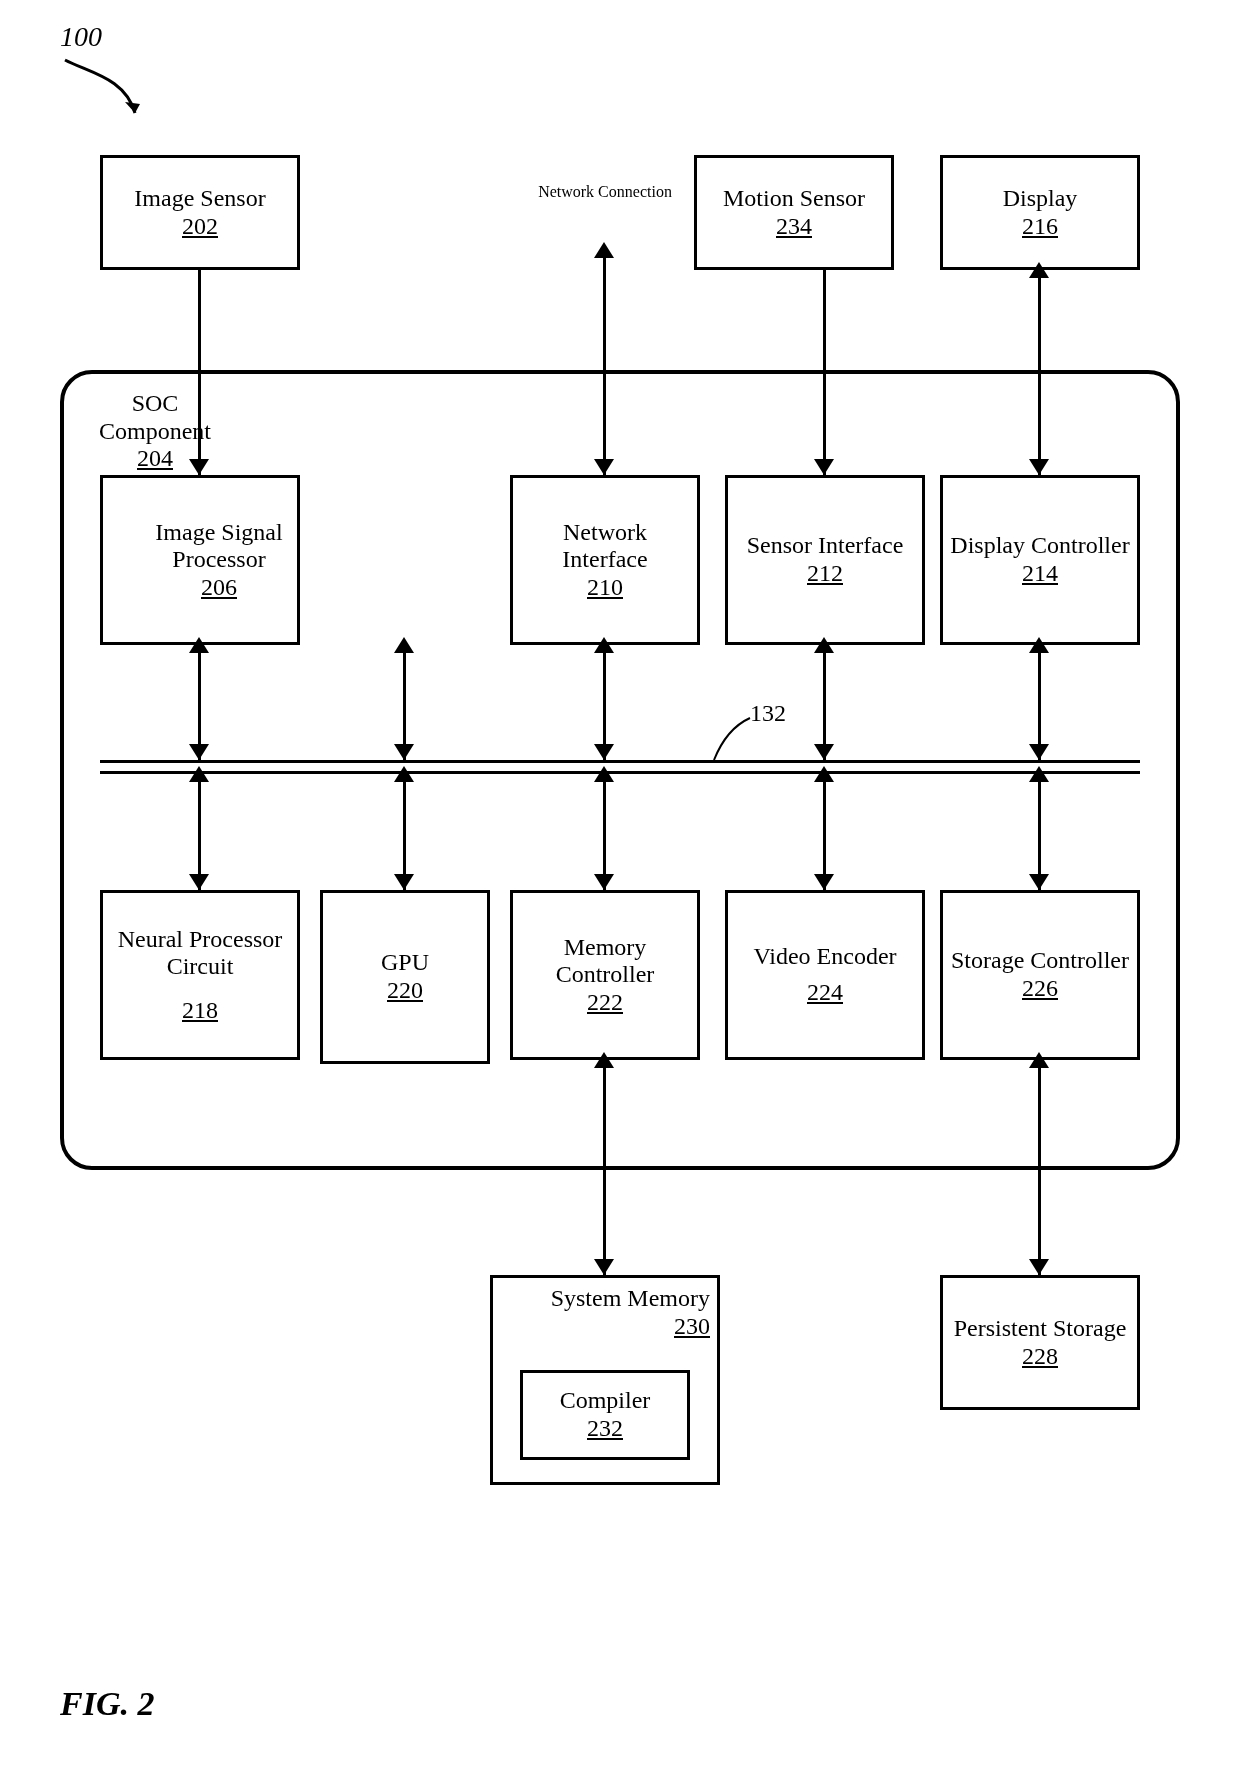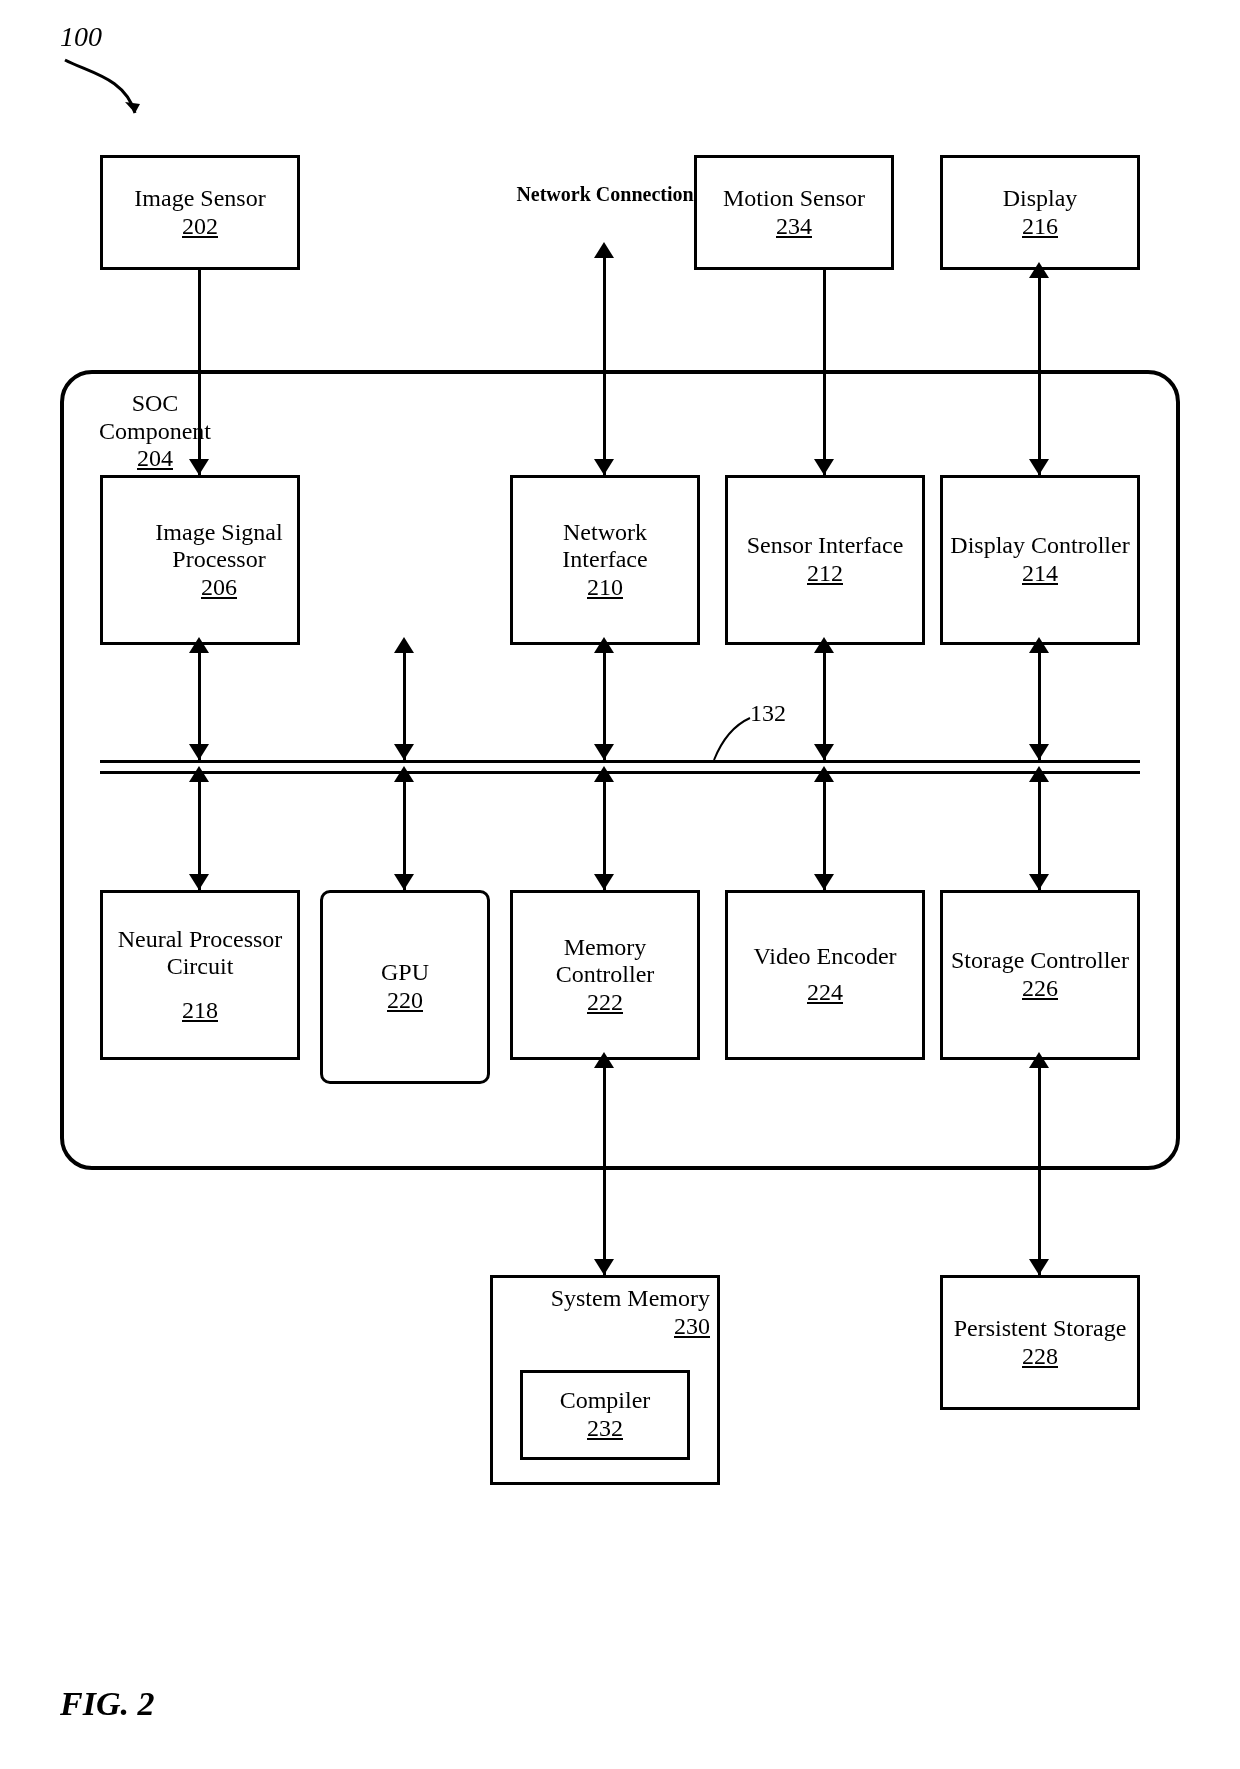--- a/index.html
+++ b/index.html
@@ -79,24 +79,23 @@
     position: absolute;
   }
   .figcap {
     position: absolute;
     font-style: italic;
     font-weight: bold;
     font-size: 34px;
   }
   .netlabel {
     position: absolute;
-    font-size: 20px;
+    font-size: 16px;
     text-align: center;
     line-height: 1.15;
-    font-weight: bold;
   }
   .sysmem-outer {
     position: absolute;
     border: 3px solid #000;
     box-sizing: border-box;
     background: #fff;
   }
   .sysmem-title {
     position: absolute;
     font-size: 24px;
@@ -160,21 +159,21 @@
 
   <div class="ref-label" style="left:750px; top:700px;">132</div>
   <svg class="curve" style="left:708px; top:715px; width:45px; height:48px;">
     <path d="M42,3 C22,12 12,30 6,45" stroke="#000" stroke-width="2" fill="none"></path>
   </svg>
 
   <div class="block" style="left:100px; top:890px; width:200px; height:170px;gap:16px;">
     <div>Neural Processor Circuit</div>
     <div class="num">218</div>
   </div>
-  <div class="block" style="left:320px; top:890px; width:170px; height:194px;border-radius:10px;">
+  <div class="block" style="left:320px; top:890px; width:170px; height:174px;">
     <div>GPU</div>
     <div class="num">220</div>
   </div>
   <div class="block" style="left:510px; top:890px; width:190px; height:170px;">
     <div>Memory Controller</div>
     <div class="num">222</div>
   </div>
   <div class="block" style="left:725px; top:890px; width:200px; height:170px;gap:8px;">
     <div>Video Encoder</div>
     <div class="num">224</div>

